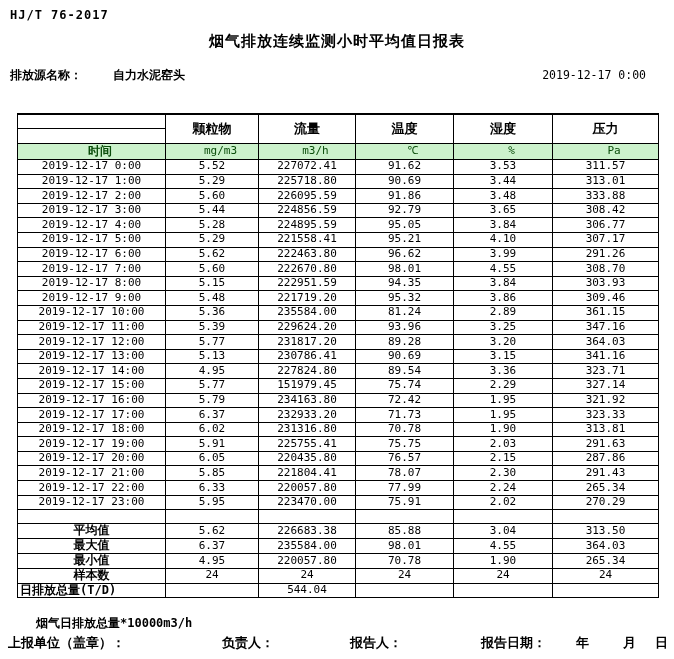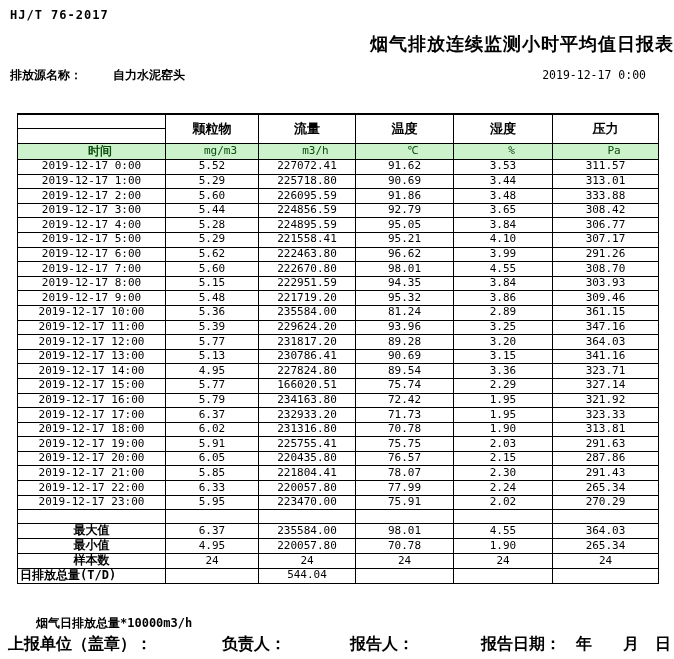--- a/index.html
+++ b/index.html
@@ -21,22 +21,22 @@
   .std {
     position: absolute;
     top: 8px; left: 10px;
     font-size: 12px;
     font-weight: bold;
     letter-spacing: 1px;
   }
   .title {
     position: absolute;
     top: 32px; left: 0; right: 0;
-    text-align: right;
-    font-size: 18px;
+    text-align: center;
+    font-size: 15px;
     font-weight: bold;
     letter-spacing: 1px;
   }
   .meta-row {
     position: absolute;
     top: 67px; left: 10px; right: 28px;
     display: flex;
     align-items: baseline;
     font-size: 12px;
   }
@@ -86,21 +86,21 @@
     position: absolute;
     top: 615px; left: 8px;
     font-size: 12px;
     font-weight: bold;
     margin-left: 28px;
   }
   .sign-row {
     position: absolute;
     top: 634px; left: 0; right: 0;
     height: 18px;
-    font-size: 16px;
+    font-size: 13px;
     font-weight: bold;
   }
   .sign-row span { position: absolute; white-space: nowrap; }
   .s-unit { left: 8px; }
   .s-resp { left: 222px; }
   .s-rept { left: 350px; }
   .s-date { left: 481px; }
   .s-year { left: 576px; }
   .s-month { left: 623px; }
   .s-day { left: 655px; }
@@ -267,21 +267,21 @@
           <td>2019-12-17 14:00</td>
           <td>4.95</td>
           <td>227824.80</td>
           <td>89.54</td>
           <td>3.36</td>
           <td>323.71</td>
         </tr>
         <tr>
           <td>2019-12-17 15:00</td>
           <td>5.77</td>
-          <td>166020.51</td>
+          <td>151979.45</td>
           <td>75.74</td>
           <td>2.29</td>
           <td>327.14</td>
         </tr>
         <tr>
           <td>2019-12-17 16:00</td>
           <td>5.79</td>
           <td>234163.80</td>
           <td>72.42</td>
           <td>1.95</td>
@@ -345,20 +345,28 @@
         </tr>
       </tbody>
     <tbody class="summary">
         <tr class="spacer">
           <td></td>
           <td></td>
           <td></td>
           <td></td>
           <td></td>
           <td></td>
+        </tr>
+        <tr>
+          <td class="label">平均值</td>
+          <td>5.62</td>
+          <td>226683.38</td>
+          <td>85.88</td>
+          <td>3.04</td>
+          <td>313.50</td>
         </tr>
         <tr>
           <td class="label">最大值</td>
           <td>6.37</td>
           <td>235584.00</td>
           <td>98.01</td>
           <td>4.55</td>
           <td>364.03</td>
         </tr>
         <tr>

